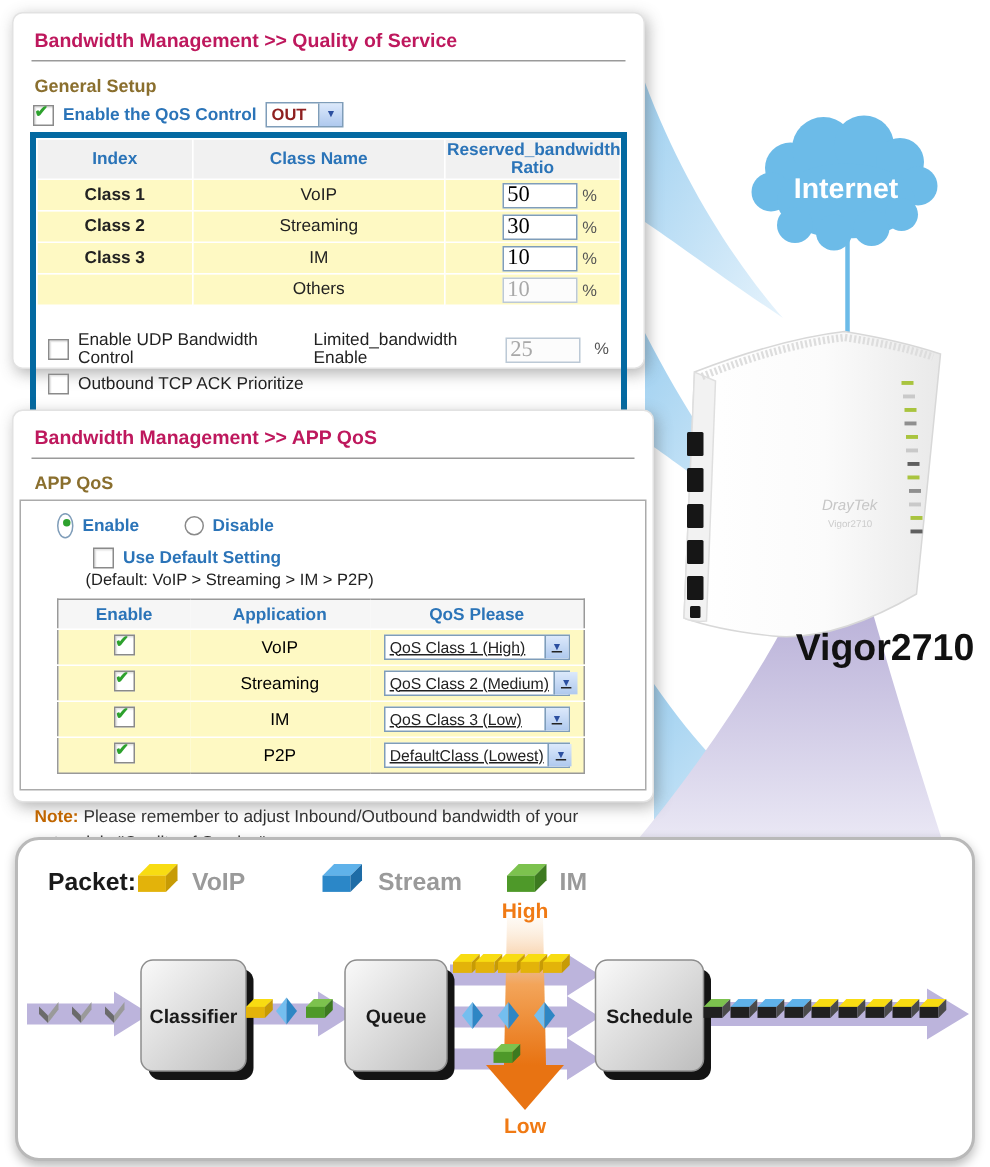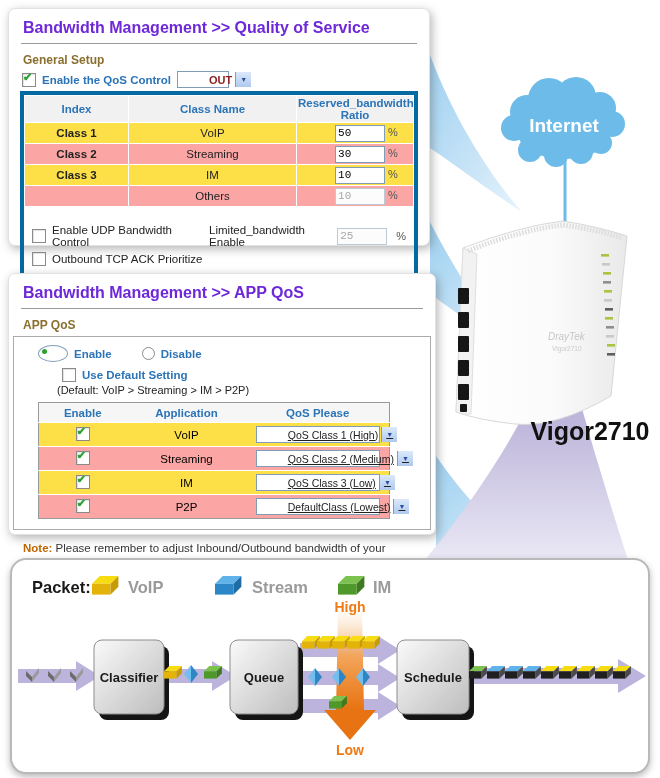--- a/index.html
+++ b/index.html
@@ -5,58 +5,58 @@
   html,body{margin:0;padding:0;background:#fff;}
   body{font-family:"Liberation Sans",sans-serif;}
   #stage{position:relative;width:660px;height:778px;background:#fff;overflow:hidden;}
   svg text{font-family:"Liberation Sans",sans-serif;}
 
   
   .panel{position:absolute;background:#fff;border:1px solid #e2e2e2;border-radius:7px;
          box-shadow:2px 3px 10px rgba(90,90,90,.45);z-index:3;}
   .panel1{left:8px;top:8px;width:420px;height:236px;}
   .panel2{left:8px;top:273px;width:426px;height:260px;}
-  .ptitle{color:#6d28d9;font-weight:bold;font-size:16px;padding:10px 14px 6px;}
+  .ptitle{color:#be185d;font-weight:bold;font-size:13px;padding:10px 14px 6px;}
   .prule{border-top:1px solid #9a9a9a;margin:0 12px;}
   .sect{color:#8a6f2e;font-weight:bold;font-size:12px;margin:9px 14px 4px;}
   .row{display:flex;align-items:center;gap:6px;}
   .bluebold{color:#2b74b8;font-weight:bold;font-size:11.5px;}
   .black11{color:#222;font-size:11.5px;}
 
   
   .cb{width:12px;height:12px;border:1px solid #8a8a8a;background:#fff;display:inline-block;
       position:relative;flex:none;box-shadow:inset 1px 1px 1px rgba(0,0,0,.12);}
   .cb.checked::after{content:"\2714";position:absolute;left:0px;top:-3px;font-size:11px;
       font-weight:bold;color:#2da12d;}
   .rd{width:11px;height:11px;border:1px solid #8a8a8a;border-radius:50%;background:#fff;
       display:inline-block;position:relative;flex:none;}
   .rd.sel::after{content:"";position:absolute;left:2.5px;top:2.5px;width:5px;height:5px;
       border-radius:50%;background:#2da12d;}
 
   
   .sel{display:inline-flex;height:17px;border:1px solid #7f9db9;background:#fff;
-       align-items:center;justify-content:space-between;font-size:10.5px;box-sizing:border-box;padding-left:28px;}
+       align-items:center;justify-content:space-between;font-size:10.5px;box-sizing:border-box;}
   .sel .txt{padding:0 3px;white-space:nowrap;}
   .selbtn{width:15px;align-self:stretch;background:linear-gradient(#dce9fb,#afc9ee);
        border-left:1px solid #7f9db9;display:flex;align-items:center;justify-content:center;
        font-size:7px;color:#2b4fa0;flex:none;}
   .sel-out{width:52px;color:#8e2020;font-weight:bold;font-size:11px;}
   .sel-qos{width:124px;color:#222;text-decoration:underline;}
 
   
   .box{border:4px solid #0369a1;margin:0 11px;}
   table.tbl{width:100%;border-collapse:collapse;font-size:11.5px;table-layout:fixed;}
   table.tbl th{color:#2b74b8;font-weight:bold;background:#f1f1f1;height:17px;
        border:1px solid #fff;text-align:center;font-size:11.5px;}
   table.tbl td{height:18px;border:1px solid #fff;text-align:center;color:#222;}
-  td.lt,th.lt{background:#fde047;} td.dk{background:#fca5a5;}
+  td.lt,th.lt{background:#fef9c3;} td.dk{background:#fef9c3;}
   td.idx{color:#2b74b8;font-weight:bold;}
   td.ratio{text-align:left;padding-left:24px;}
-  .num{width:44px;height:15px;border:1px solid #7f9db9;font-size:11px;padding:0 2px;
-       font-family:Liberation Mono, monospace;box-sizing:content-box;}
+  .num{width:44px;height:15px;border:1px solid #7f9db9;font-size:15px;padding:0 2px;
+       font-family:Liberation Serif, serif;box-sizing:content-box;}
   .num.dis{color:#a8a8a8;border-color:#bcc9d6;background:#fcfcfc;}
   .pct{color:#555;font-size:11px;margin-left:3px;}
 
   .checkzone{padding:13px 8px 9px;font-size:11.5px;color:#222;}
   .checkzone .line{display:flex;align-items:center;gap:6px;margin:4px 0;}
   .spacer{flex:1;}
 
   .btnrow{text-align:center;margin-top:9px;}
   .btn{min-width:58px;height:20px;border:1px solid #898989;border-radius:3px;
        background:linear-gradient(#fefefe,#e0e0e0);font-size:11px;color:#222;

